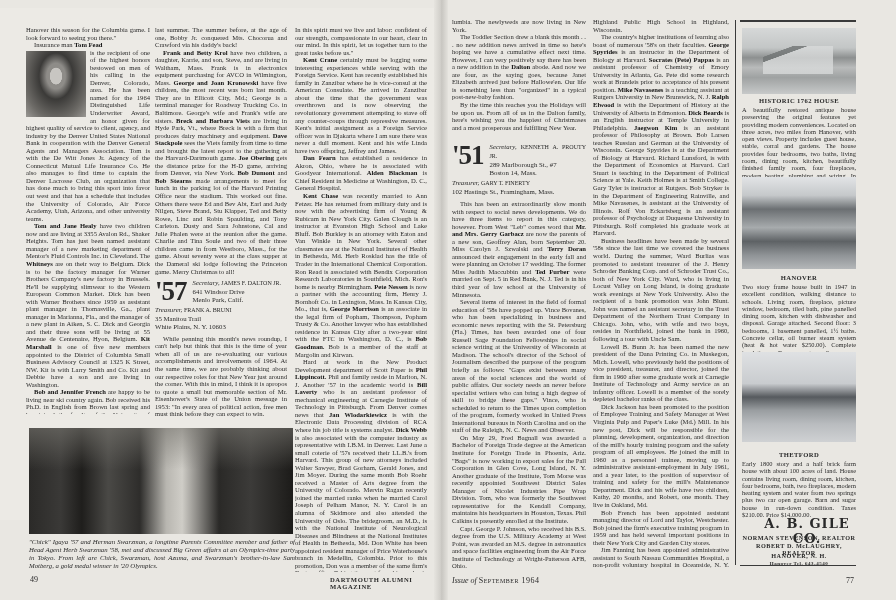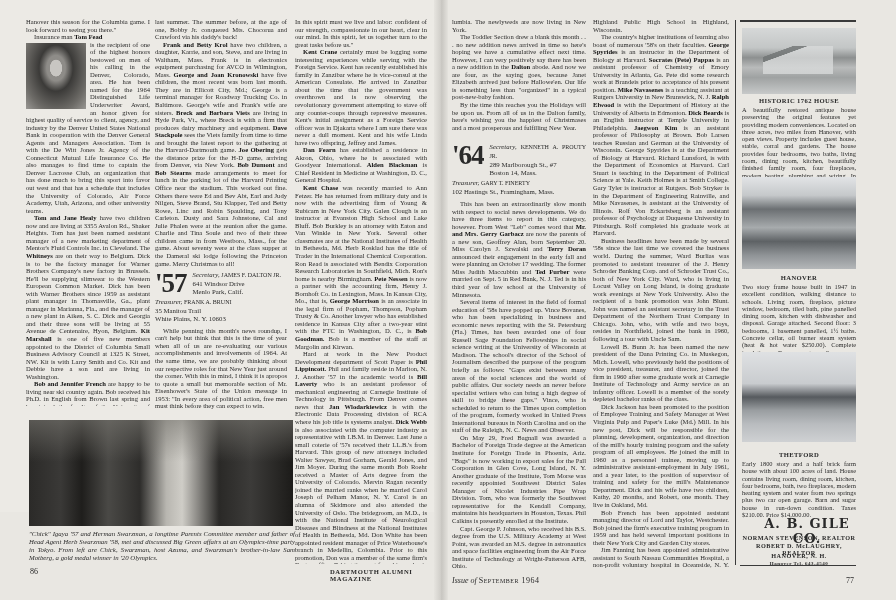--- a/index.html
+++ b/index.html
@@ -1,19 +1,19 @@
 <!DOCTYPE html>
 <html><head>
 <meta charset="utf-8">
 <style>
   * { box-sizing: border-box; margin: 0; padding: 0; }
   html, body { width: 896px; height: 600px; overflow: hidden; background: #e9e7e2; }
   body { font-family: "Liberation Serif", serif; color: #2a2a2a; position: relative; }
   .spread { position: absolute; left: 0; top: 0; width: 896px; height: 600px; }
-  .page { position: absolute; top: 0; height: 512px; }
+  .page { position: absolute; top: 8px; height: 512px; }
   .page-left { left: 0; width: 440px; background: #eceae5; }
   .page-right { left: 440px; width: 456px; background: #efeee9; }
   .gutter { position: absolute; left: 434px; top: 0; width: 14px; height: 600px;
     background: linear-gradient(90deg, #e6e4df 0%, #d2d0cb 45%, #c8c6c1 55%, #e4e2dd 100%); }
   .col { position: absolute; font-size: 6.6px; line-height: 7.55px; text-align: justify; overflow: hidden; }
   .col p { text-indent: 8px; }
   .col p.noindent { text-indent: 0; }
   .col b { font-weight: bold; color: #111; }
   .photo { position: absolute; background: #555; overflow: hidden; }
   .photo-portrait { background: radial-gradient(ellipse at 50% 38%, #c8c6c2 0 14%, #8e8c88 15% 22%, #3b3a38 40%, #6d6b67 75%, #9a9894 100%); }
@@ -87,34 +87,34 @@
       <p><b>Kent Crane</b> <span>certainly must be logging some interesting experiences while serving with the Foreign Service. Kent has recently established his family in Zanzibar where he is vice-consul at the American Consulate. He arrived in Zanzibar about the time that the government was overthrown and is now observing the revolutionary government attempting to stave off any counter-coups through repressive measures. Kent's initial assignment as a Foreign Service officer was in Djakarta where I am sure there was never a dull moment. Kent and his wife Linda have two offspring, Jeffrey and James.</span></p>
       <p><b>Dan Fearn</b> <span>has established a residence in Akron, Ohio, where he is associated with Goodyear International.</span> <b>Alden Blackman</b> <span>is Chief Resident in Medicine at Washington, D. C., General Hospital.</span></p>
       <p><b>Kent Chase</b> <span>was recently married to Ann Fetzer. He has returned from military duty and is now with the advertising firm of Young &amp; Rubicam in New York City. Galen Clough is an instructor at Evanston High School and Lake Bluff. Bob Burkley is an attorney with Eaton and Van Winkle in New York. Several other classmates are at the National Institutes of Health in Bethesda, Md. Herb Rosklad has the title of Trader in the International Chemical Corporation. Ron Read is associated with Bendix Corporation Research Laboratories in Southfield, Mich. Ron's home is nearby Birmingham.</span> <b>Pete Nessen</b> <span>is now a partner with the accounting firm, Henry J. Bornhoft Co. in Lexington, Mass. In Kansas City, Mo., that is,</span> <b>George Morrison</b> <span>is an associate in the legal firm of Popham, Thompson, Popham Trusty &amp; Co. Another lawyer who has established residence in Kansas City after a two-year stint with the FTC in Washington, D. C., is</span> <b>Bob Goodman.</b> <span>Bob is a member of the staff at Margolin and Kirwan.</span></p>
       <p><span>Hard at work in the New Product Development department of Scott Paper is</span> <b>Phil Lippincott.</b> <span>Phil and family reside in Marlton, N. J. Another '57 in the academic world is</span> <b>Bill Laverty</b> <span>who is an assistant professor of mechanical engineering at Carnegie Institute of Technology in Pittsburgh. From Denver comes news that</span> <b>Jan Wlodarkiewicz</b> <span>is with the Electronic Data Processing division of RCA where his job title is systems analyst.</span> <b>Dick Webb</b> <span>is also associated with the computer industry as representative with I.B.M. in Denver. Last June a small coterie of '57s received their LL.B.'s from Harvard. This group of new attorneys included Walter Sawyer, Brad Gorham, Gerald Jones, and Jim Moyer. During the same month Bob Roehr received a Master of Arts degree from the University of Colorado. Mervin Ragan recently joined the married ranks when he married Carol Joseph of Pelham Manor, N. Y. Carol is an alumna of Skidmore and also attended the University of Oslo. The bridegroom, an M.D., is with the National Institute of Neurological Diseases and Blindness at the National Institutes of Health in Bethesda, Md. Don White has been appointed resident manager of Price Waterhouse's branch in Medellin, Colombia. Prior to this promotion, Don was a member of the same firm's Boston office. Taking time out from his academic pursuits was Rod Hinds who was joined forces</span></p>
 
     </div>
 
     <div class="photo photo-group" style="left:29px; top:420px; width:264px; height:106px;"></div>
     <div class="caption" style="left:29px; top:530px; width:266px;">"Chick" Igaya '57 and Herman Swarzman, a longtime Parents Committee member and father of Head Agent Herb Swarzman '58, met and discussed Big Green affairs at an Olympics-time party in Tokyo. From left are Chick, Swarzman, host Azuma, and Swarzman's brother-in-law Sam Motberg, a gold medal winner in '20 Olympics.</div>
 
-    <div class="folio" style="left:30px; top:567px;">86</div>
+    <div class="folio" style="left:30px; top:567px;">49</div>
     <div class="running" style="left:330px; top:568px;">DARTMOUTH ALUMNI MAGAZINE</div>
   </div>
 
   <div class="gutter"></div>
 
   <div class="page page-right" style="background:transparent;"></div>
 
   <div class="col" style="left:452px; top:18px; width:134px; height:550px;">
     <p class="noindent">lumbia. The newlyweds are now living in New York.</p>
     <p><span>The Toddler Section drew a blank this month . . . no new addition news arrived in time so here's hoping we have a cumulative effect next time. However, I can very positively say there has been a new addition in the</span> <b>Dalton</b> <span>abode. And now we are four, as the saying goes, because Janet Elizabeth arrived just before Hallowe'en. Our life is something less than "organized" in a typical post-new-baby fashion.</span></p>
     <p>By the time this reaches you the Holidays will be upon us. From all of us in the Dalton family, here's wishing you the happiest of Christmases and a most prosperous and fulfilling New Year.</p>
     <div class="class-head" style="margin-top:12px;">
-      <div class="class-year">'64</div>
+      <div class="class-year">'51</div>
       <div class="class-info">
         <span class="it">Secretary,</span> <span class="sc">KENNETH A. PROUTY JR.</span><br>
         <span>289 Marlborough St., #7</span><br>
         <span>Boston 14, Mass.</span>
       </div>
     </div>
     <div class="treas">
       <span class="it">Treasurer,</span> <span class="sc">GARY T. FINERTY</span><br>
       <span>102 Hastings St., Framingham, Mass.</span>
     </div>

